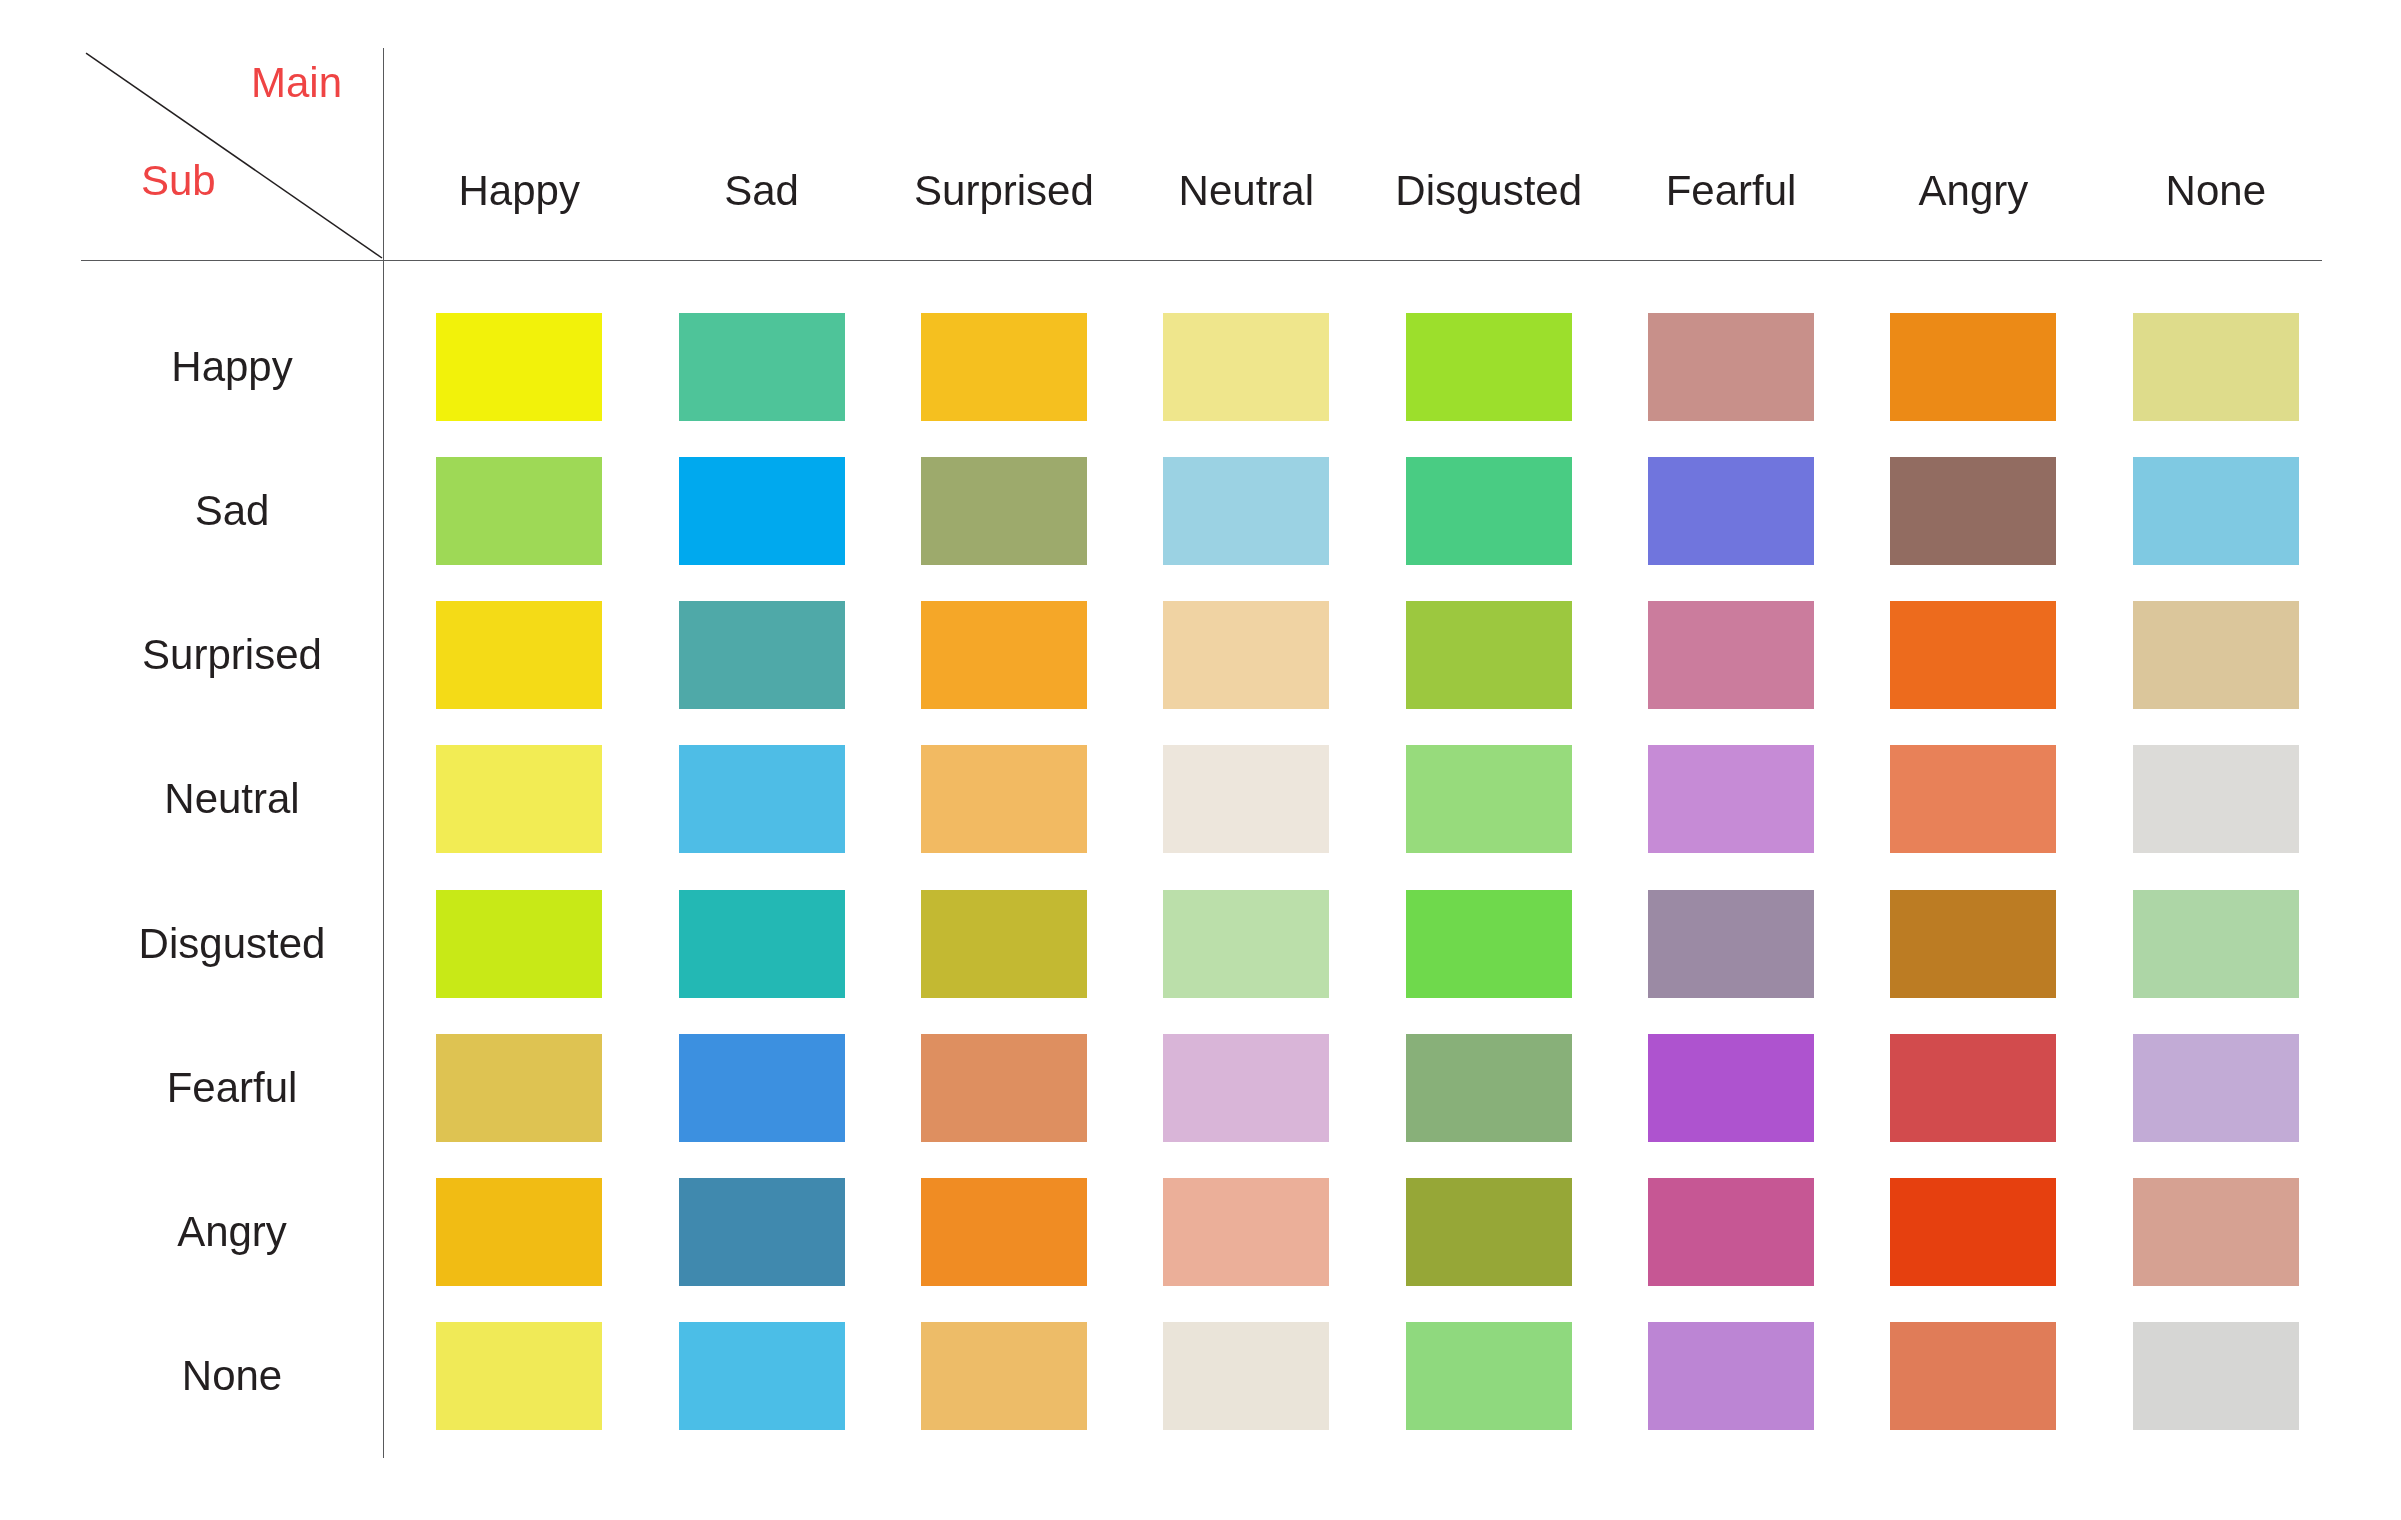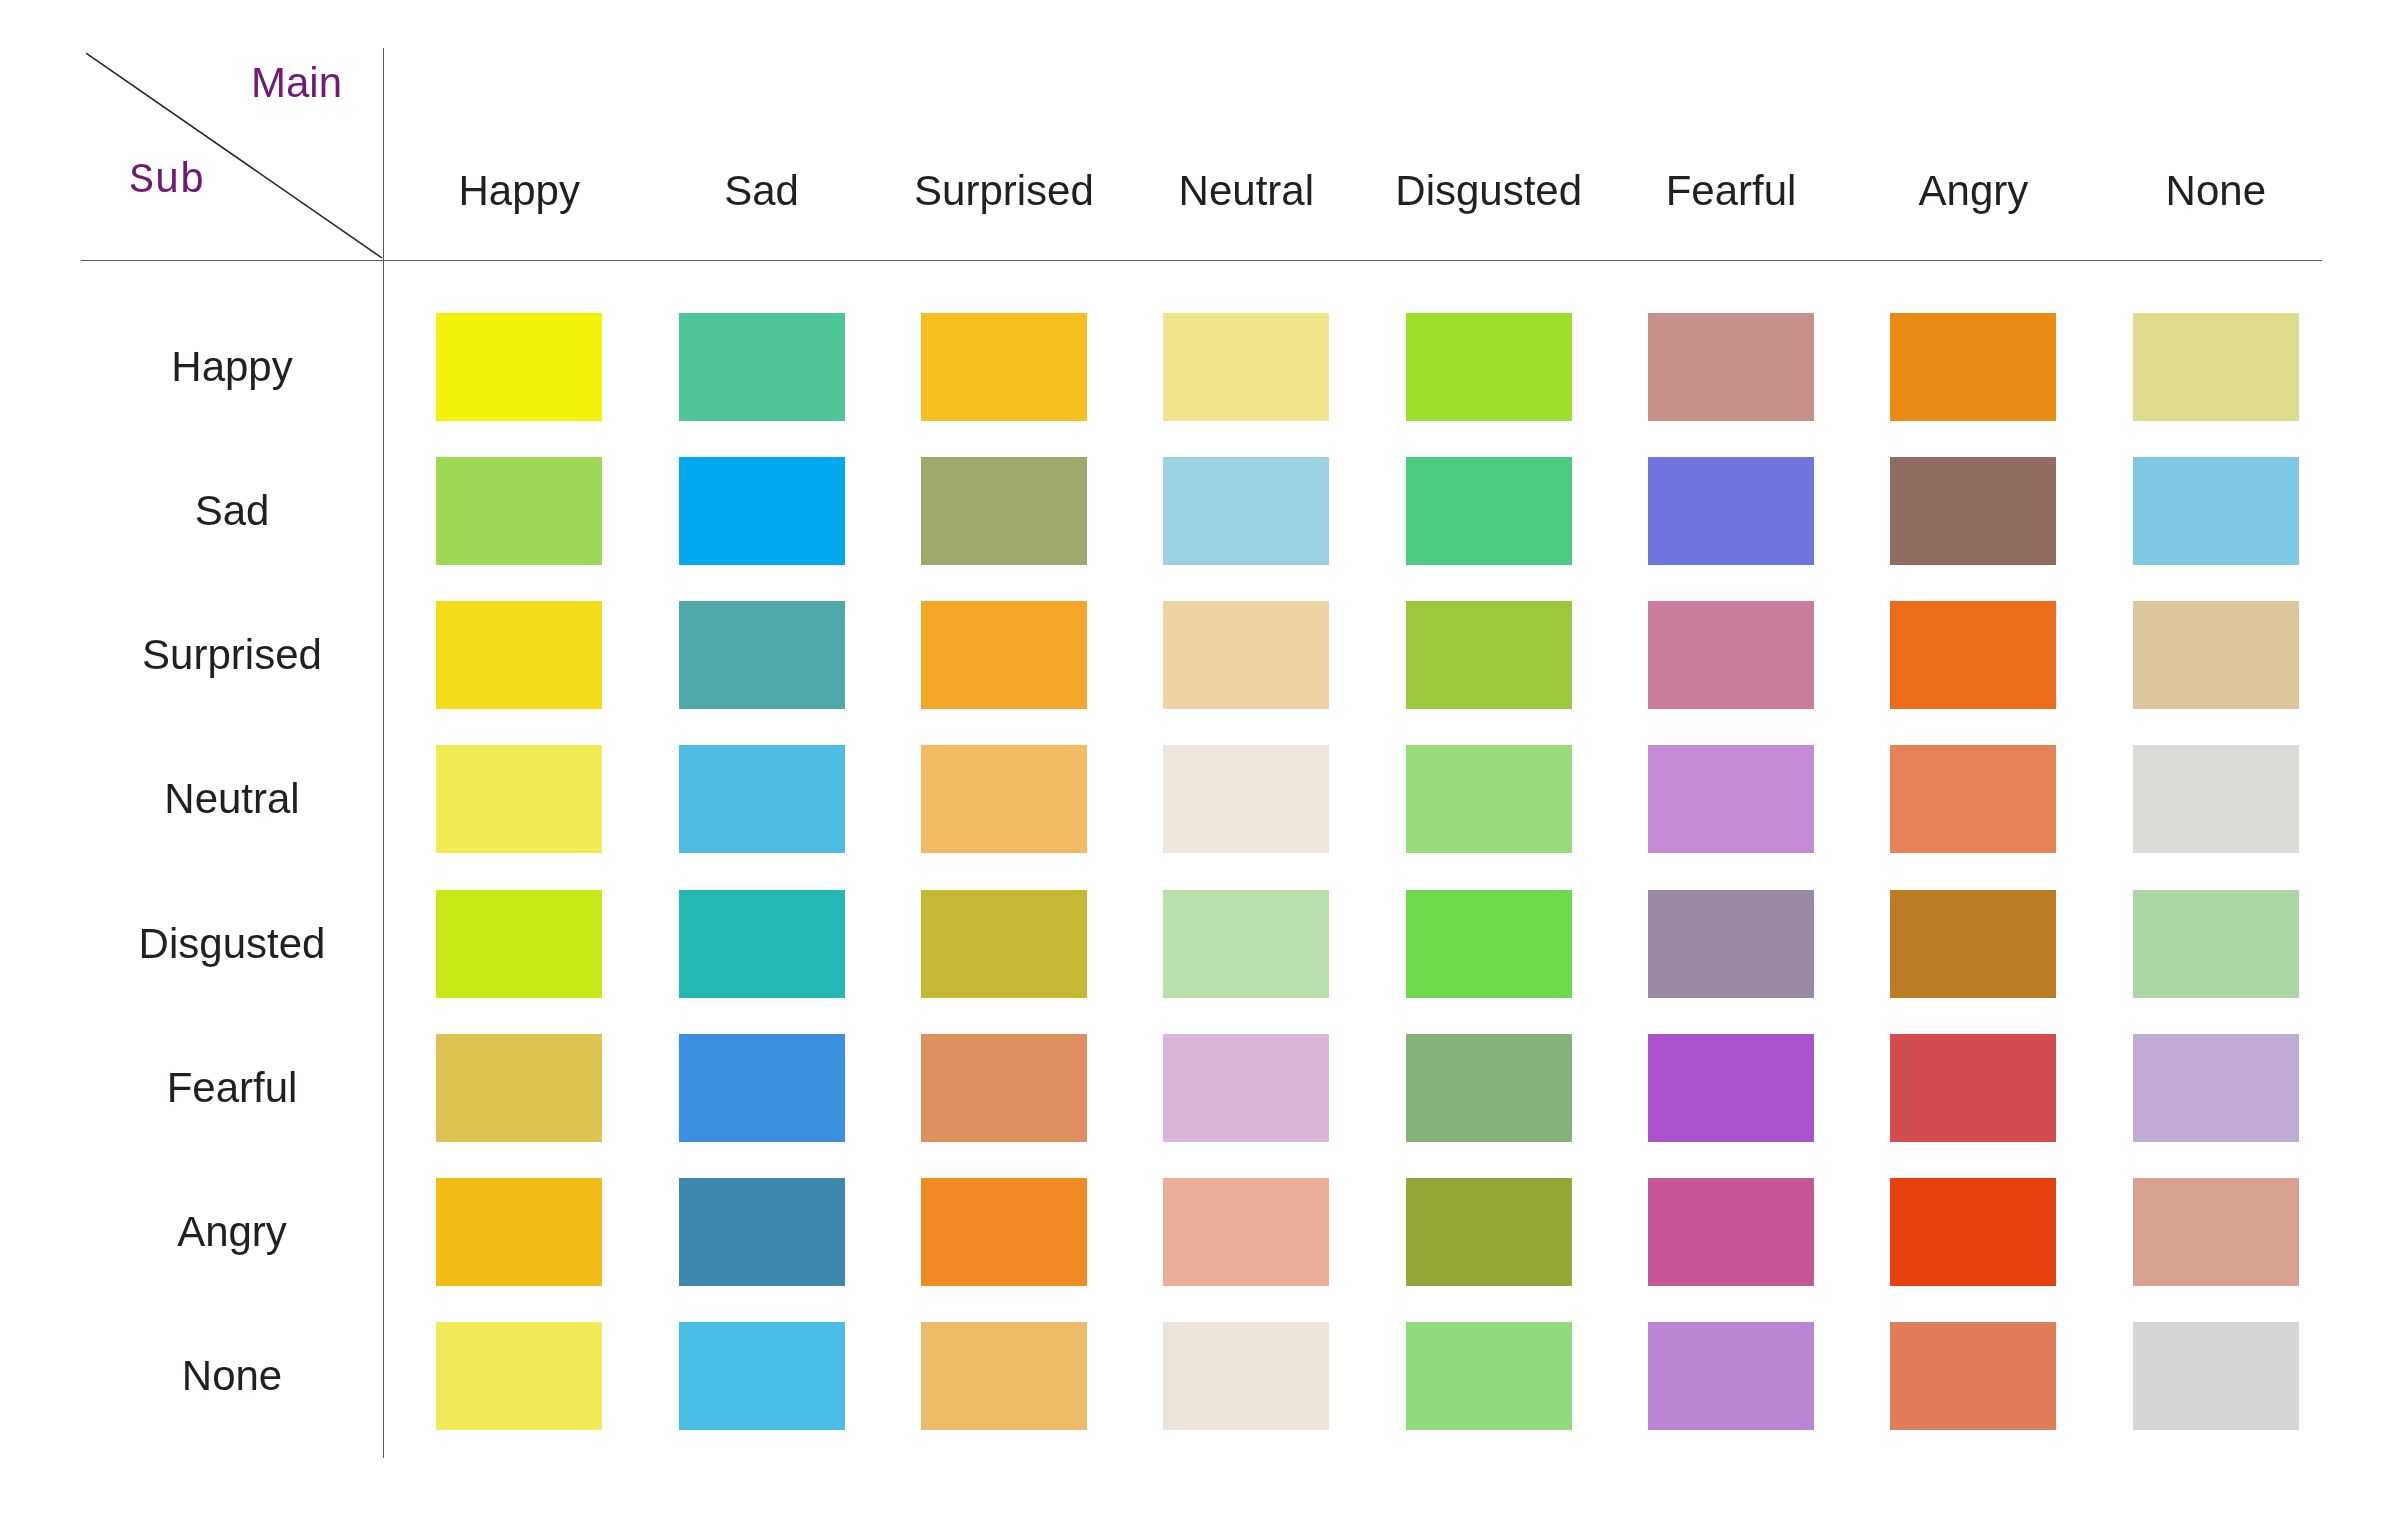--- a/index.html
+++ b/index.html
@@ -39,30 +39,29 @@
   }
   #corner-diagonal line {
     stroke: #231f20;
     stroke-width: 3;
   }
   .corner-label {
     position: absolute;
     font-size: 42px;
     line-height: 1;
     white-space: nowrap;
-    color: #701a75;
+    color: #ef4444;
   }
   #corner-main-label {
     left: 170px;
     top: 14px;
   }
   #corner-sub-label {
-    left: 48px;
+    left: 60px;
     top: 112px;
-    font-family: Liberation Mono, monospace;
   }
 
   
   #header-rule {
     position: absolute;
     left: 81px;
     top: 260px;
     width: 2241px;
     height: 0;
     border-top: 1.5px solid #58595b;

